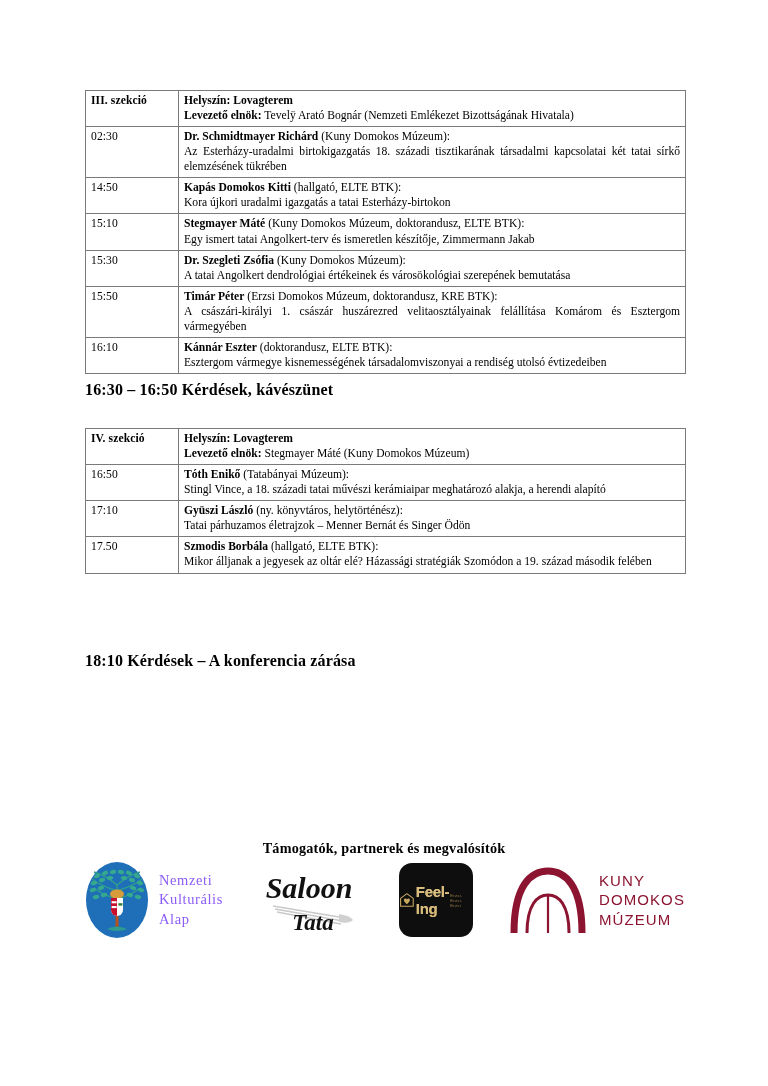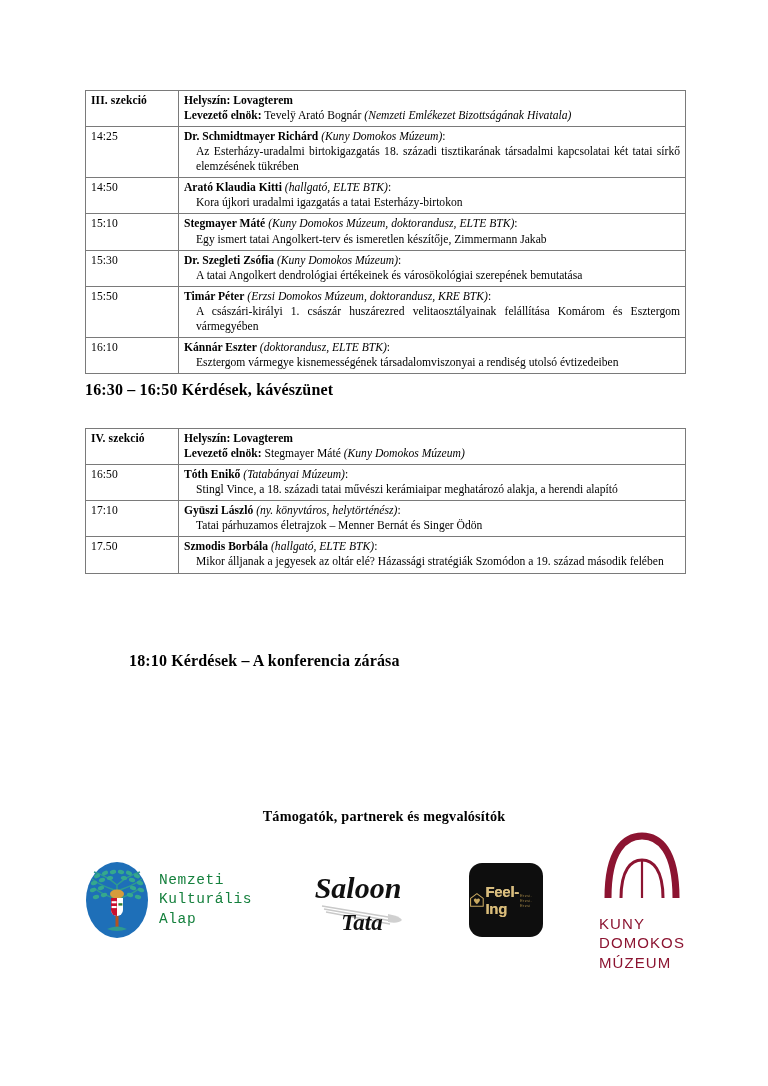--- a/index.html
+++ b/index.html
@@ -39,23 +39,23 @@
     line-height: 1.30;
   }
   .col-time { width: 93px; }
   .col-body { width: 507px; }
 
   .cell-time {
     font-size: 11.3px;
     letter-spacing: .1px;
   }
   .bold { font-weight: bold; }
-  .ital { font-style: italic; }
+  .ital { }
   .line { display: block; }
-  .just { text-align: justify; text-align-last: left; margin-left: 12px; }
+  .just { text-align: justify; text-align-last: left; }
 
   
   .standalone {
     position: absolute;
     left: 85px;
     font-weight: bold;
     font-size: 16px;
     letter-spacing: .15px;
     white-space: nowrap;
   }
@@ -82,22 +82,22 @@
   .logo {
     display: flex;
     align-items: center;
     justify-content: center;
   }
 
   
   .nka { gap: 10px; }
   .nka-mark { width: 64px; height: 78px; flex: none; }
   .nka-text {
-    font-family: Liberation Mono, monospace;
-    color: #15803d;
+    font-family: Liberation Serif, serif;
+    color: #8b5cf6;
     font-size: 14.5px;
     line-height: 1.32;
     letter-spacing: .6px;
   }
 
   
   .saloon { width: 104px; height: 76px; position: relative; }
 
   
   .feeling {
@@ -124,21 +124,21 @@
   .feeling-tag {
     font-family: "Liberation Sans", sans-serif;
     font-size: 4.2px;
     letter-spacing: .25px;
     color: #9c8category;
     color: #9c8043;
     margin-top: 1px;
   }
 
   
-  .kuny { gap: 12px; flex-direction: column; }
+  .kuny { gap: 12px; }
   .kuny-mark { width: 78px; height: 74px; flex: none; }
   .kuny-text {
     font-family: "Liberation Sans", sans-serif;
     color: #8c1431;
     font-size: 15px;
     line-height: 1.28;
     letter-spacing: 1.1px;
   }
 </style>
 </head>
@@ -154,31 +154,31 @@
     <tbody>
       <tr>
         <td class="cell-time bold">III. szekció</td>
         <td>
           <span class="line"><span class="bold">Helyszín:</span> <span class="bold">Lovagterem</span></span>
           <span class="line"><span class="bold">Levezető elnök:</span> <span>Tevelÿ Arató Bognár</span> <span class="ital">(Nemzeti Emlékezet Bizottságának Hivatala)</span></span>
         </td>
       </tr>
 
       <tr>
-        <td class="cell-time">14:25</td>
+        <td class="cell-time">02:30</td>
         <td>
           <span class="line"><span class="bold">Dr. Schmidtmayer Richárd</span> <span class="ital">(Kuny Domokos Múzeum)</span>:</span>
           <span class="line just">Az Esterházy-uradalmi birtokigazgatás 18. századi tisztikarának társadalmi kapcsolatai két tatai sírkő elemzésének tükrében</span>
         </td>
       </tr>
 
       <tr>
         <td class="cell-time">14:50</td>
         <td>
-          <span class="line"><span class="bold">Arató Klaudia Kitti</span> <span class="ital">(hallgató, ELTE BTK)</span>:</span>
+          <span class="line"><span class="bold">Kapás Domokos Kitti</span> <span class="ital">(hallgató, ELTE BTK)</span>:</span>
           <span class="line just">Kora újkori uradalmi igazgatás a tatai Esterházy-birtokon</span>
         </td>
       </tr>
 
       <tr>
         <td class="cell-time">15:10</td>
         <td>
           <span class="line"><span class="bold">Stegmayer Máté</span> <span class="ital">(Kuny Domokos Múzeum, doktorandusz, ELTE BTK)</span>:</span>
           <span class="line just">Egy ismert tatai Angolkert-terv és ismeretlen készítője, Zimmermann Jakab</span>
         </td>
@@ -246,23 +246,23 @@
       <tr>
         <td class="cell-time">17.50</td>
         <td>
           <span class="line"><span class="bold">Szmodis Borbála</span> <span class="ital">(hallgató, ELTE BTK)</span>:</span>
           <span class="line just">Mikor álljanak a jegyesek az oltár elé? Házassági stratégiák Szomódon a 19. század második felében</span>
         </td>
       </tr>
     </tbody>
   </table>
 
-  <div class="standalone" style="top:652px;margin-left:44px;">18:10 Kérdések – A konferencia zárása</div>
-
-  <div class="sponsors-title" style="top:808px;">Támogatók, partnerek és megvalósítók</div>
+  <div class="standalone" style="top:652px;">18:10 Kérdések – A konferencia zárása</div>
+
+  <div class="sponsors-title" style="top:840px;">Támogatók, partnerek és megvalósítók</div>
 
   <div class="logo-row">
 
     <div class="logo nka">
       <svg class="nka-mark" viewBox="0 0 64 78">
         <ellipse cx="32" cy="39" rx="31" ry="38" fill="#1e6fb8"></ellipse>
         <g stroke="#2e9b8f" stroke-width="1.6" fill="none">
           <path d="M32 62 L32 24"></path>
           <path d="M32 30 C20 26 12 22 7 18"></path>
           <path d="M32 30 C44 26 52 22 57 18"></path>

